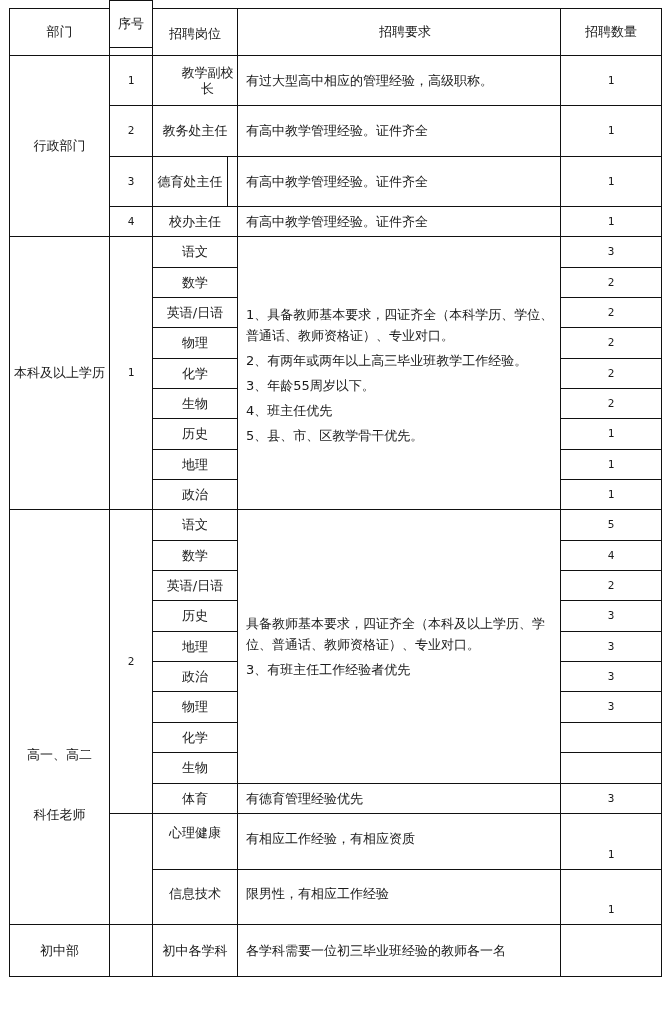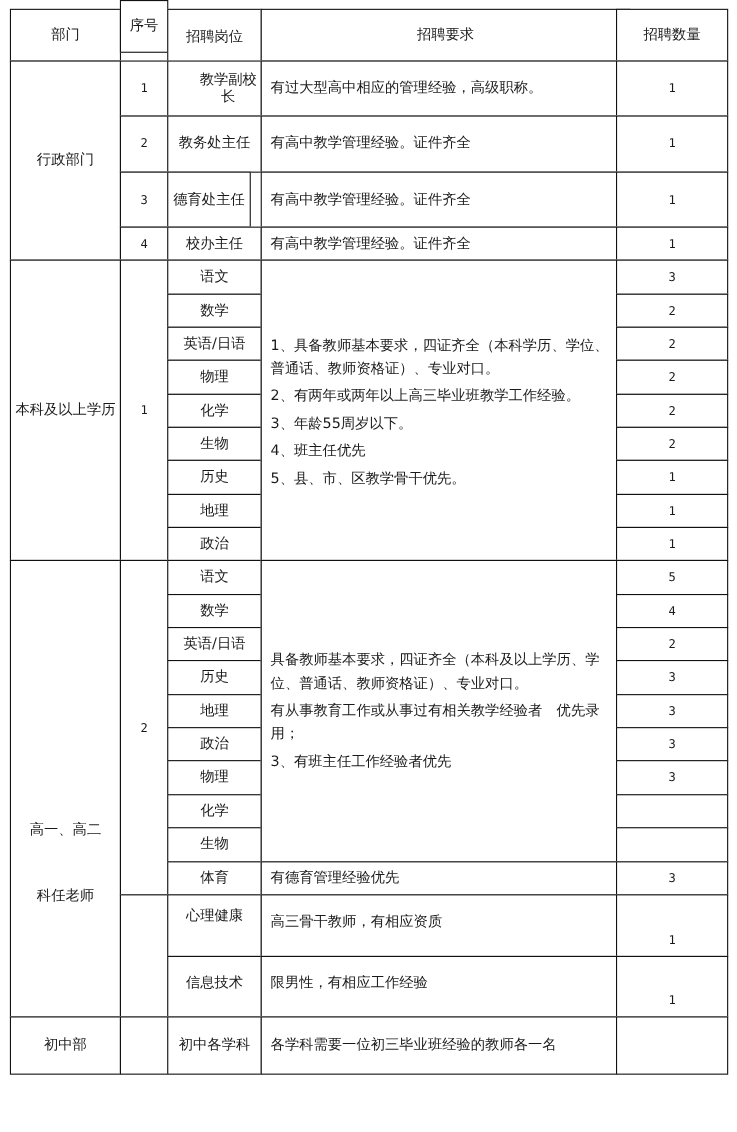--- a/index.html
+++ b/index.html
@@ -95,40 +95,39 @@
   <div class="c" style="left:152px;top:570px;width:86px;height:31px;">英语/日语</div>
   <div class="c" style="left:152px;top:600px;width:86px;height:32px;">历史</div>
   <div class="c" style="left:152px;top:631px;width:86px;height:31px;">地理</div>
   <div class="c" style="left:152px;top:661px;width:86px;height:31px;">政治</div>
   <div class="c" style="left:152px;top:691px;width:86px;height:32px;">物理</div>
   <div class="c" style="left:152px;top:722px;width:86px;height:31px;">化学</div>
   <div class="c" style="left:152px;top:752px;width:86px;height:32px;">生物</div>
 
   <div class="req" style="left:237px;top:509px;width:324px;height:275px;">
     <p class="wrap">具备教师基本要求，四证齐全（本科及以上学历、学位、普通话、教师资格证）、专业对口。</p>
-    <p class="wrap">有从事教育工作或从事过有相关教学经验者　优先录用；</p>
     <p>3、有班主任工作经验者优先</p>
   </div>
 
   <div class="c num" style="left:560px;top:509px;width:102px;height:32px;">5</div>
   <div class="c num" style="left:560px;top:540px;width:102px;height:31px;">4</div>
   <div class="c num" style="left:560px;top:570px;width:102px;height:31px;">2</div>
   <div class="c num" style="left:560px;top:600px;width:102px;height:32px;">3</div>
   <div class="c num" style="left:560px;top:631px;width:102px;height:31px;">3</div>
   <div class="c num" style="left:560px;top:661px;width:102px;height:31px;">3</div>
   <div class="c num" style="left:560px;top:691px;width:102px;height:32px;">3</div>
   <div class="c num" style="left:560px;top:722px;width:102px;height:31px;"></div>
   <div class="c num" style="left:560px;top:752px;width:102px;height:32px;"></div>
 
   <div class="c" style="left:152px;top:783px;width:86px;height:31px;">体育</div>
   <div class="c left" style="left:237px;top:783px;width:324px;height:31px;">有德育管理经验优先</div>
   <div class="c num" style="left:560px;top:783px;width:102px;height:31px;">3</div>
 
   <div class="c" style="left:152px;top:813px;width:86px;height:57px;padding-bottom:18px;">心理健康</div>
-  <div class="c left" style="left:237px;top:813px;width:324px;height:57px;padding-bottom:6px;">高三骨干教师，有相应资质</div>
+  <div class="c left" style="left:237px;top:813px;width:324px;height:57px;padding-bottom:6px;">有相应工作经验，有相应资质</div>
   <div class="c num bottom-num" style="left:560px;top:813px;width:102px;height:57px;">1</div>
 
   <div class="c" style="left:152px;top:869px;width:86px;height:56px;padding-bottom:6px;">信息技术</div>
   <div class="c left" style="left:237px;top:869px;width:324px;height:56px;padding-bottom:6px;">限男性，有相应工作经验</div>
   <div class="c num bottom-num" style="left:560px;top:869px;width:102px;height:56px;">1</div>
 
   <div class="c" style="left:9px;top:924px;width:101px;height:53px;">初中部</div>
   <div class="c num" style="left:109px;top:924px;width:44px;height:53px;"></div>
   <div class="c" style="left:152px;top:924px;width:86px;height:53px;">初中各学科</div>
   <div class="c left" style="left:237px;top:924px;width:324px;height:53px;">各学科需要一位初三毕业班经验的教师各一名</div>

